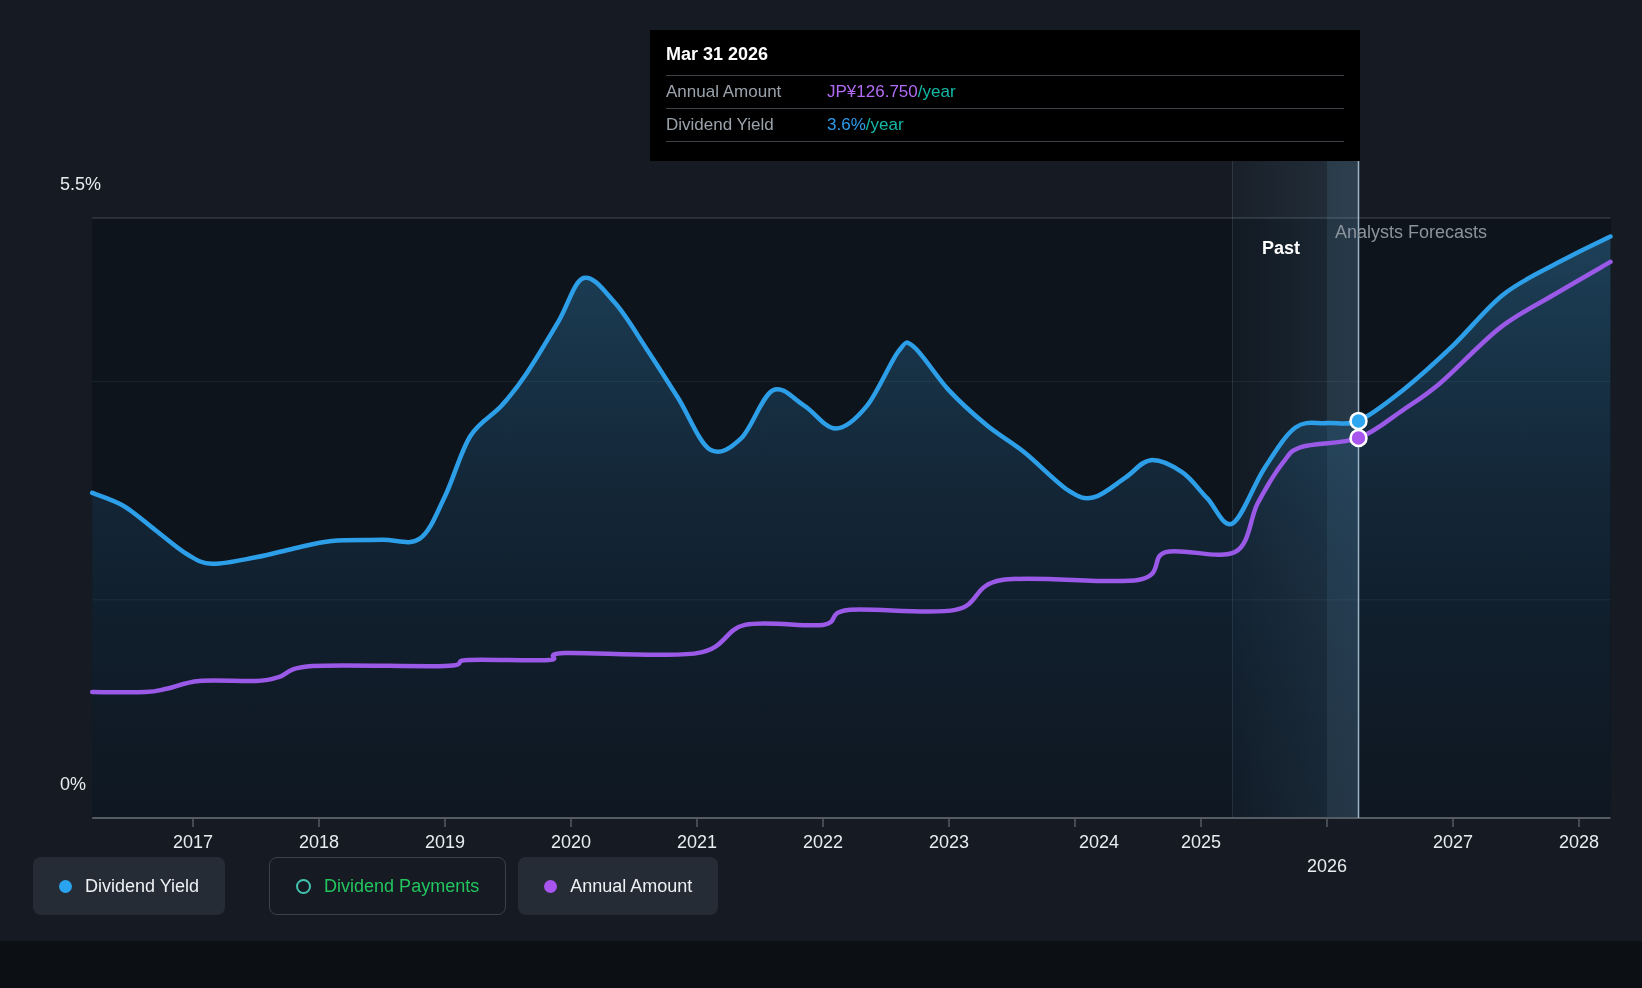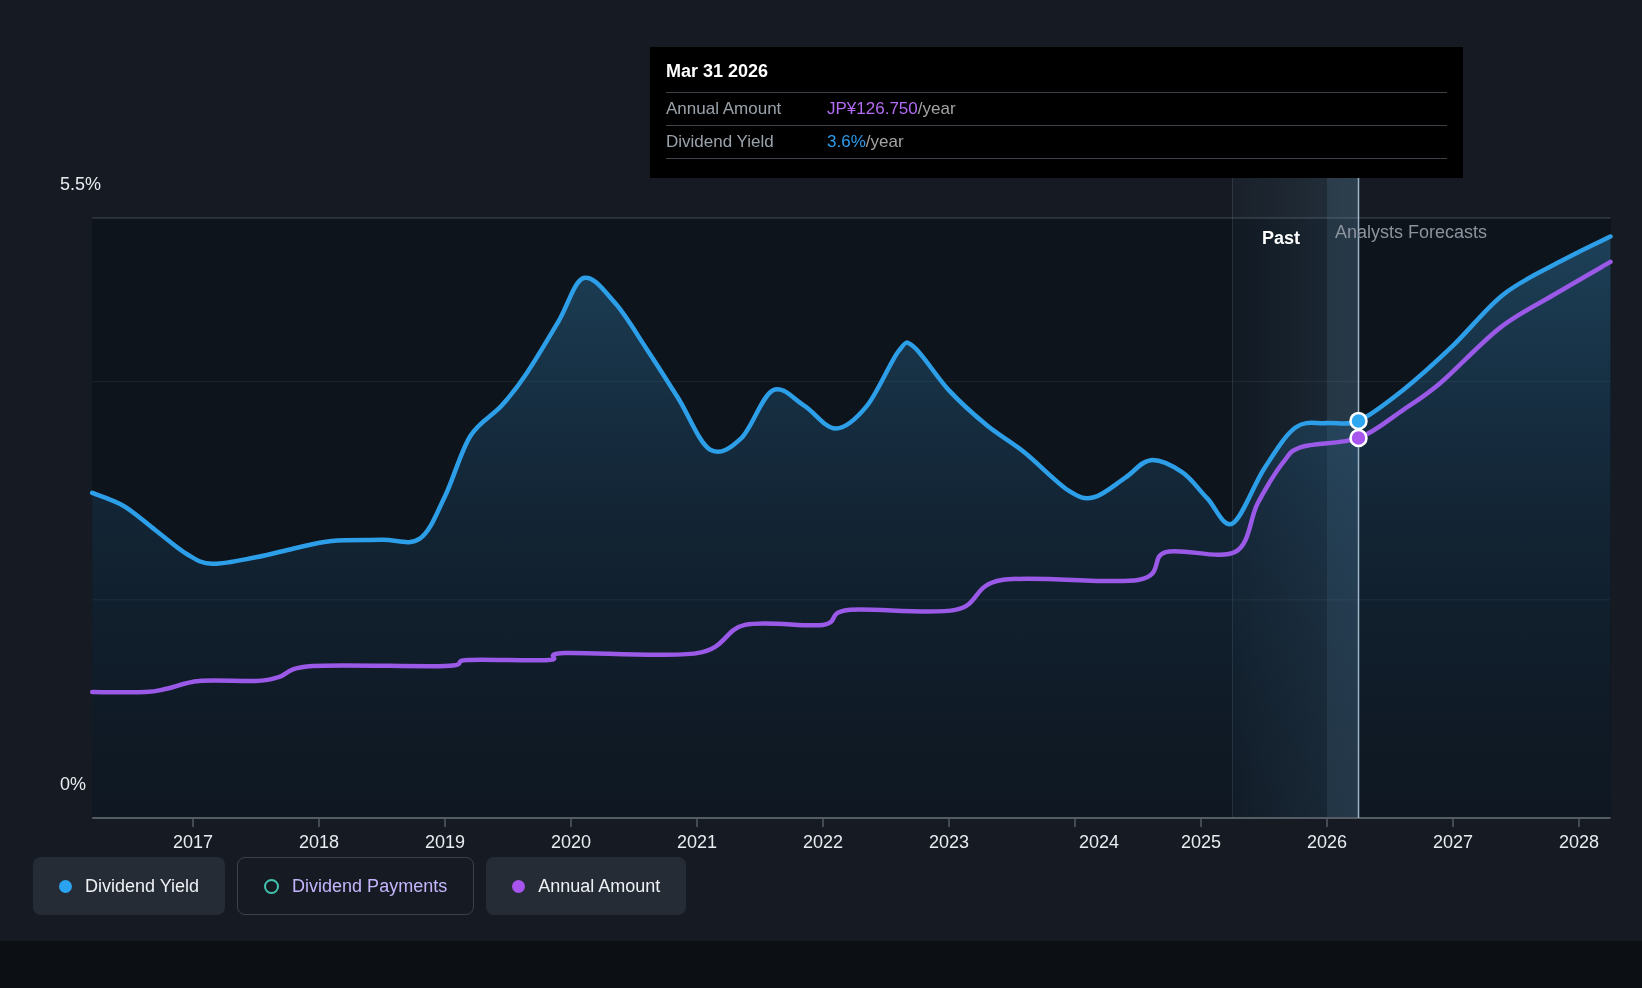--- a/index.html
+++ b/index.html
@@ -4,34 +4,34 @@
 <style>
   html,body{margin:0;padding:0;background:#0c1015;}
   .stage{position:relative;width:1642px;height:988px;background:#161b23;overflow:hidden;
          font-family:"Liberation Sans","DejaVu Sans",sans-serif;}
   .plot-bg{position:absolute;left:92px;top:218px;width:1519px;height:600px;background:#0e141c;}
   #chart-svg{position:absolute;left:0;top:0;width:1642px;height:988px;}
   .ylab{position:absolute;left:60px;color:#e8ebef;font-size:18px;font-weight:500;}
   .ylab.top{top:174px;}
   .ylab.bottom{top:774px;}
   .xlab{position:absolute;top:832px;width:90px;text-align:center;color:#e8ebef;font-size:18px;font-weight:500;}
-  .past{position:absolute;left:1180px;top:228px;width:120px;text-align:right;color:#ffffff;font-size:18px;font-weight:700;}
+  .past{position:absolute;left:1180px;top:238px;width:120px;text-align:right;color:#ffffff;font-size:18px;font-weight:700;}
   .fc{position:absolute;left:1335px;top:222px;color:#8b939d;font-size:18px;font-weight:400;}
-  .tooltip{position:absolute;left:650px;top:30px;width:813px;height:131px;background:#000;box-sizing:border-box;margin-top:17px;}
+  .tooltip{position:absolute;left:650px;top:30px;width:710px;height:131px;background:#000;box-sizing:border-box;}
   .tt-title{padding:14px 16px 10px 16px;color:#fff;font-size:18px;font-weight:700;}
   .tt-row{display:flex;align-items:center;height:32px;margin:0 16px;border-top:1px solid #3e434a;font-size:17px;}
   .tt-row:last-child{border-bottom:1px solid #3e434a;}
   .tt-label{width:161px;color:#9aa2ab;}
   .tt-val{font-weight:500;}
-  .tt-suffix{color:#a3a3a3;}
+  .tt-suffix{color:#14b8a6;}
   #legend{position:absolute;left:33px;top:857px;display:flex;gap:12px;}
   .leg-btn{display:flex;align-items:center;gap:13px;height:58px;padding:0 26px;border-radius:8px;
            font-size:18px;box-sizing:border-box;cursor:pointer;}
   .leg-btn.active{background:#262c35;color:#eef1f4;font-weight:500;}
-  .leg-btn.inactive{background:transparent;border:1.5px solid #3a414b;color:#c4b5fd;font-weight:400;}
+  .leg-btn.inactive{background:transparent;border:1.5px solid #3a414b;color:#22c55e;font-weight:400;margin-left:32px;}
   .leg-dot{width:13px;height:13px;border-radius:50%;flex:0 0 auto;}
   .leg-dot.ring{width:11px;height:11px;background:transparent !important;border:2.5px solid;}
   .bottombar{position:absolute;left:0;top:941px;width:1642px;height:47px;background:#0c1015;}
 </style>
 </head>
 <body>
 
 <div class="stage">
 
   <div class="plot-bg"></div>
@@ -80,21 +80,21 @@
   <div id="xlabels">
       <div class="xlab" style="left: 148px;">2017</div>
       <div class="xlab" style="left: 274px;">2018</div>
       <div class="xlab" style="left: 400px;">2019</div>
       <div class="xlab" style="left: 526px;">2020</div>
       <div class="xlab" style="left: 652px;">2021</div>
       <div class="xlab" style="left: 778px;">2022</div>
       <div class="xlab" style="left: 904px;">2023</div>
       <div class="xlab" style="left: 1054px;">2024</div>
       <div class="xlab" style="left: 1156px;">2025</div>
-      <div class="xlab" style="left: 1282px;">2026</div>
+      <div class="xlab" style="left: 1282px; margin-top: 24px;">2026</div>
       <div class="xlab" style="left: 1408px;">2027</div>
       <div class="xlab" style="left: 1534px; text-align: center;">2028</div>
     </div>
 
   <div class="past">Past</div>
   <div class="fc">Analysts Forecasts</div>
 
   <div class="tooltip">
     <div class="tt-title">Mar 31 2026</div>
     <div id="tt-rows">

